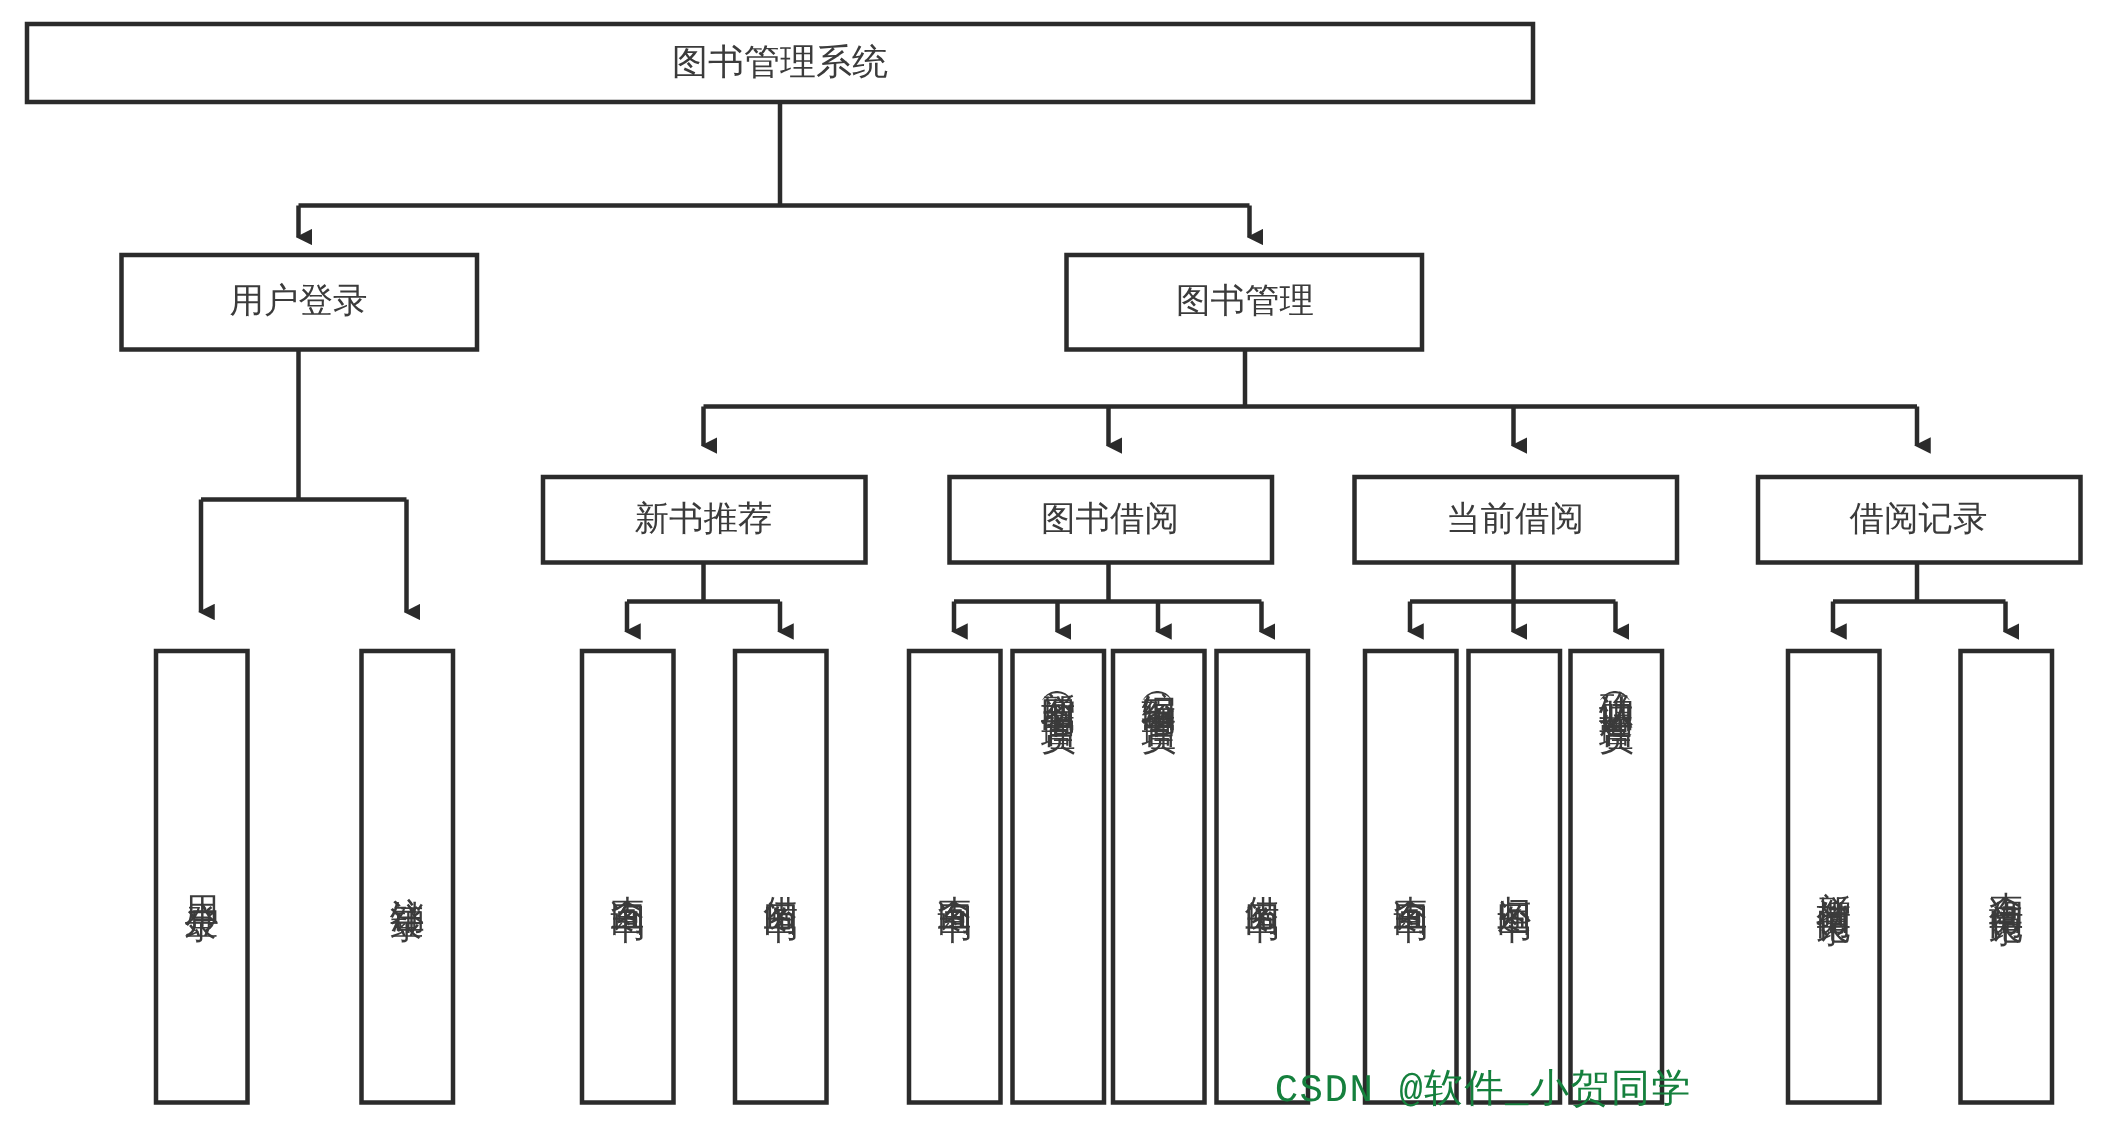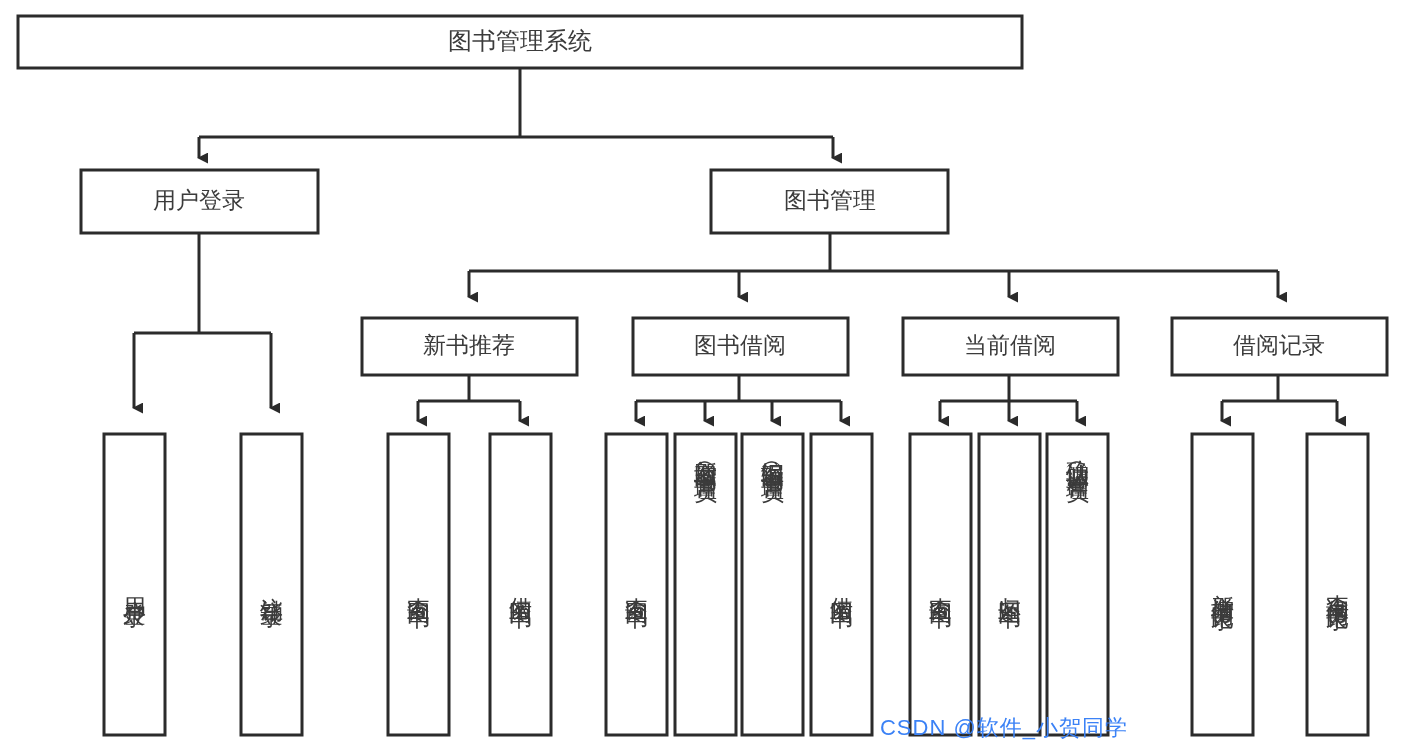--- a/index.html
+++ b/index.html
@@ -20,22 +20,22 @@
     position:absolute;
     font-family:"Liberation Sans","DejaVu Sans",sans-serif;
     font-size:23px;color:#3b3b3b;
     writing-mode:vertical-rl;text-orientation:upright;
     letter-spacing:3px;line-height:1;
     display:flex;align-items:center;justify-content:center;
     white-space:nowrap;pointer-events:none;
   }
   #watermark{
     position:absolute;right:8px;bottom:4px;
-    font-family:Liberation Sans, sans-serif;
-    font-size:22px;color:#3b82f6;letter-spacing:1px;white-space:nowrap;
+    font-family:Liberation Mono, monospace;
+    font-size:26px;color:#15803d;letter-spacing:1px;white-space:nowrap;
   }
 </style>
 </head>
 <body>
 
 <div id="stage">
 
   <svg id="diagram" viewBox="0 0 1405 747">
     <defs>
       <marker id="arrow" viewBox="0 0 12 12" refX="6" refY="10" markerWidth="11" markerHeight="11" orient="auto-start-reverse" markerUnits="userSpaceOnUse">

